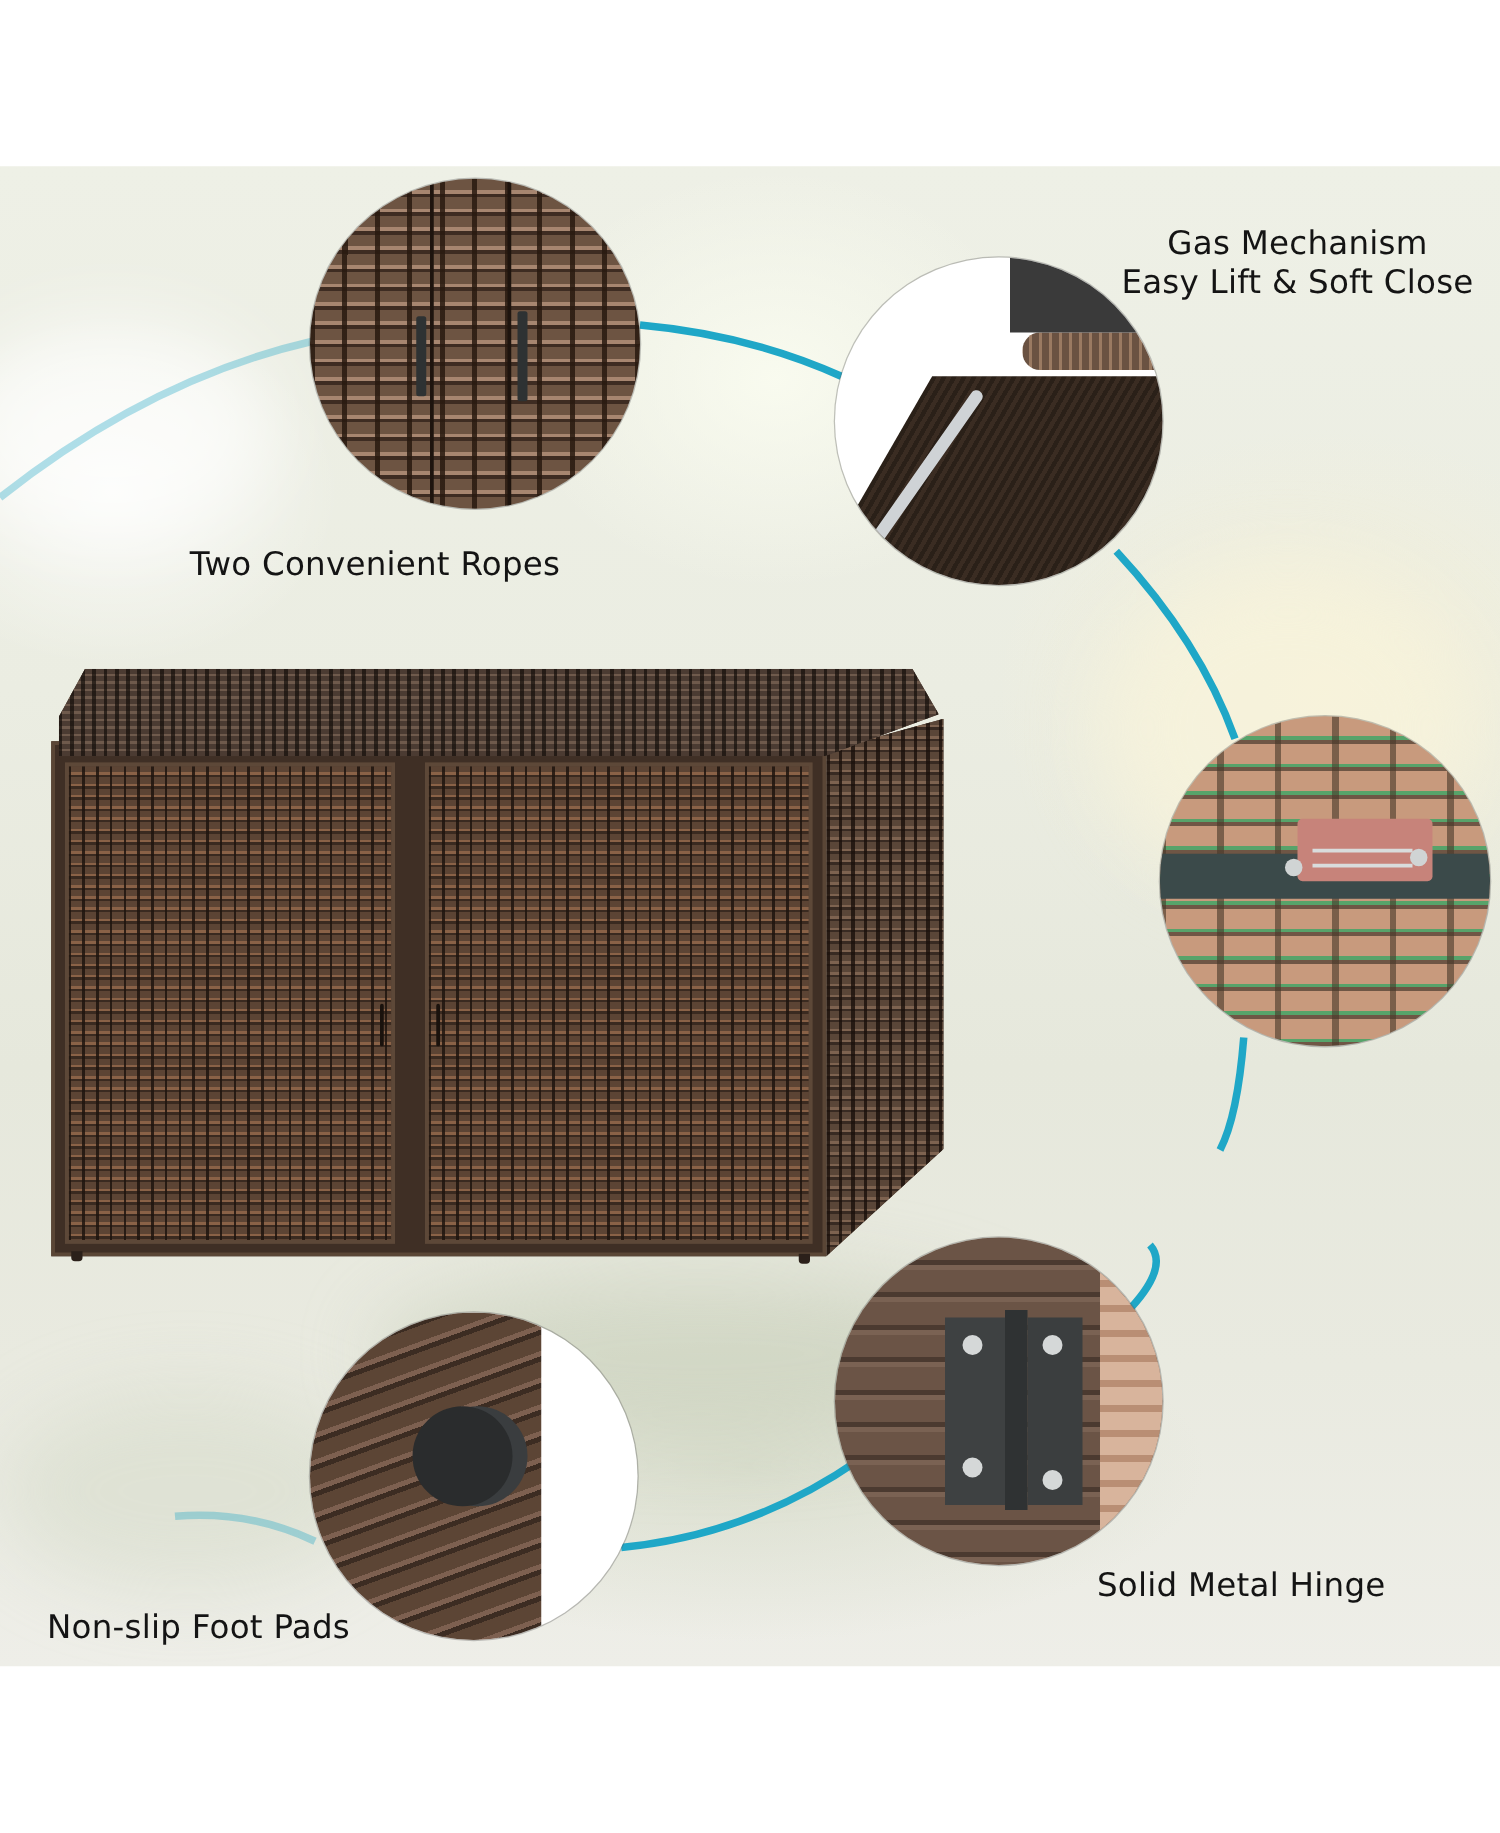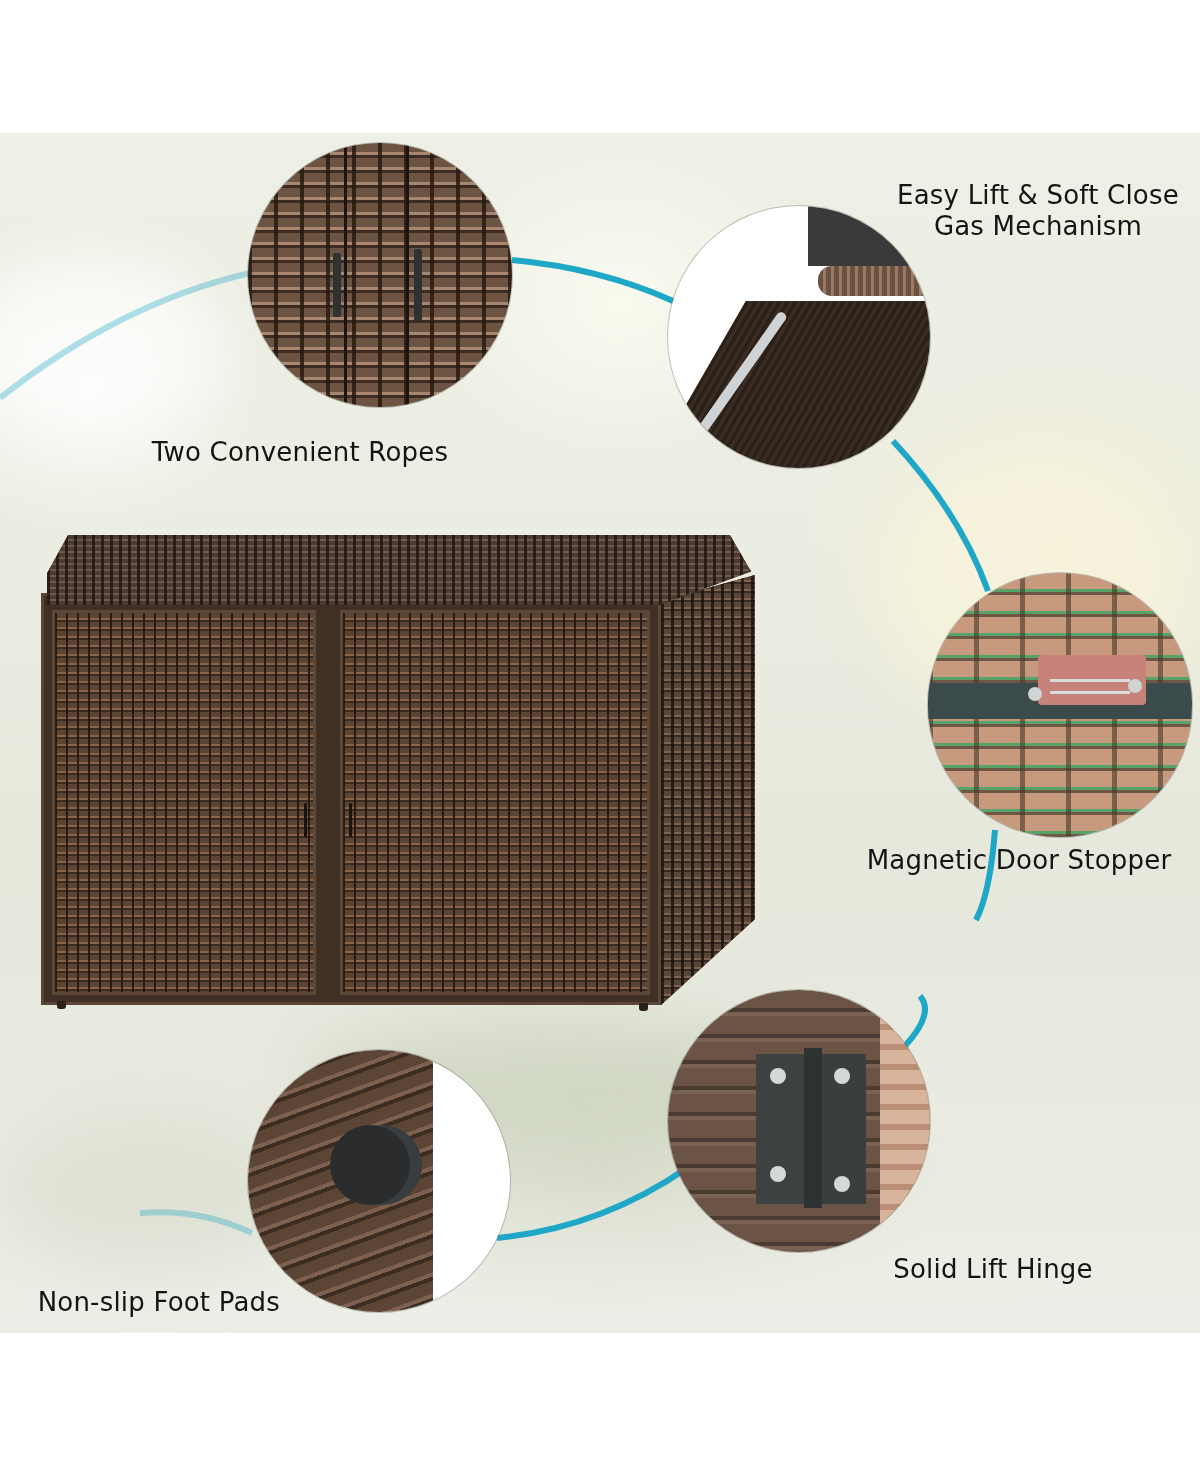--- a/index.html
+++ b/index.html
@@ -108,51 +108,48 @@
     <div>Two Convenient Ropes</div>
   </div>
 
   <div class="callout" style="left:668px;top:73px;width:262px;height:262px;background:#ffffff;">
     <div style="position:absolute;left:20px;top:95px;width:260px;height:200px;transform:skewX(-30deg);background:repeating-linear-gradient(90deg,#2a2018 0 4px,#3a2c22 4px 8px),repeating-linear-gradient(0deg,rgba(90,200,110,0.35) 0 2px,rgba(0,0,0,0) 2px 14px);"></div>
     <div style="position:absolute;left:150px;top:60px;width:130px;height:30px;background:repeating-linear-gradient(90deg,#6a5242 0 5px,#9a7a62 5px 8px);border-radius:14px;"></div>
     <div style="position:absolute;left:140px;top:-10px;width:140px;height:70px;background:#3a3a3a;"></div>
     <div style="position:absolute;left:30px;top:120px;width:150px;height:10px;background:#cfd3d6;border-radius:5px;transform:rotate(-55deg);transform-origin:left center;top:225px;"></div>
   </div>
   <div class="label" style="left:882px;top:47px;width:312px;">
+    <div>Gas Mechanism</div>
     <div>Easy Lift &amp; Soft Close</div>
-    <div>Gas Mechanism</div>
   </div>
 
   <div class="callout weave-light" style="left:928px;top:440px;width:264px;height:264px;">
     <div style="position:absolute;left:0;top:110px;width:264px;height:36px;background:#3b4a4a;"></div>
     <div style="position:absolute;left:110px;top:82px;width:108px;height:50px;background:#c7837a;border-radius:4px;">
       <div style="position:absolute;left:12px;top:24px;width:80px;height:3px;background:#d9dcdc;"></div>
       <div style="position:absolute;left:12px;top:36px;width:80px;height:3px;background:#d9dcdc;"></div>
     </div>
     <div style="position:absolute;left:100px;top:114px;width:14px;height:14px;border-radius:50%;background:#d0d4d4;"></div>
     <div style="position:absolute;left:200px;top:106px;width:14px;height:14px;border-radius:50%;background:#d0d4d4;"></div>
-  </div>
-  <div class="label" style="left:852px;top:712px;width:334px;">
-    <div>Magnetic Door Stopper</div>
   </div>
 
   <div class="callout" style="left:668px;top:857px;width:262px;height:262px;background:repeating-linear-gradient(180deg,#6b5446 0 18px,#4b3a30 18px 22px,#7a6253 22px 26px);">
     <div style="position:absolute;left:212px;top:0;width:50px;height:262px;background:repeating-linear-gradient(180deg,#d8b49c 0 14px,#b98e74 14px 20px);"></div>
     <div style="position:absolute;left:88px;top:58px;width:110px;height:158px;">
       <div style="position:absolute;left:0;top:6px;width:48px;height:150px;background:#3e4142;"></div>
       <div style="position:absolute;left:48px;top:0;width:18px;height:160px;background:#2f3233;"></div>
       <div style="position:absolute;left:66px;top:6px;width:44px;height:150px;background:#3b3e3f;"></div>
       <div style="position:absolute;left:14px;top:20px;width:16px;height:16px;border-radius:50%;background:#d5d8d8;"></div>
       <div style="position:absolute;left:14px;top:118px;width:16px;height:16px;border-radius:50%;background:#d5d8d8;"></div>
       <div style="position:absolute;left:78px;top:20px;width:16px;height:16px;border-radius:50%;background:#d5d8d8;"></div>
       <div style="position:absolute;left:78px;top:128px;width:16px;height:16px;border-radius:50%;background:#d5d8d8;"></div>
     </div>
   </div>
   <div class="label" style="left:866px;top:1121px;width:254px;">
-    <div>Solid Lift Hinge</div>
+    <div>Solid Metal Hinge</div>
   </div>
 
   <div class="callout" style="left:248px;top:917px;width:262px;height:262px;background:#ffffff;">
     <div style="position:absolute;left:0;top:0;width:185px;height:262px;background:repeating-linear-gradient(160deg,#5c4535 0 12px,#7d6050 12px 16px,#3c2c22 16px 20px);"></div>
     <div style="position:absolute;left:82px;top:75px;width:80px;height:80px;border-radius:40px;background:#2a2c2d;box-shadow:12px 0 0 #3a3d3f;"></div>
   </div>
   <div class="label" style="left:18px;top:1154px;width:262px;text-align:right;">
     <div>Non-slip Foot Pads</div>
   </div>
 

